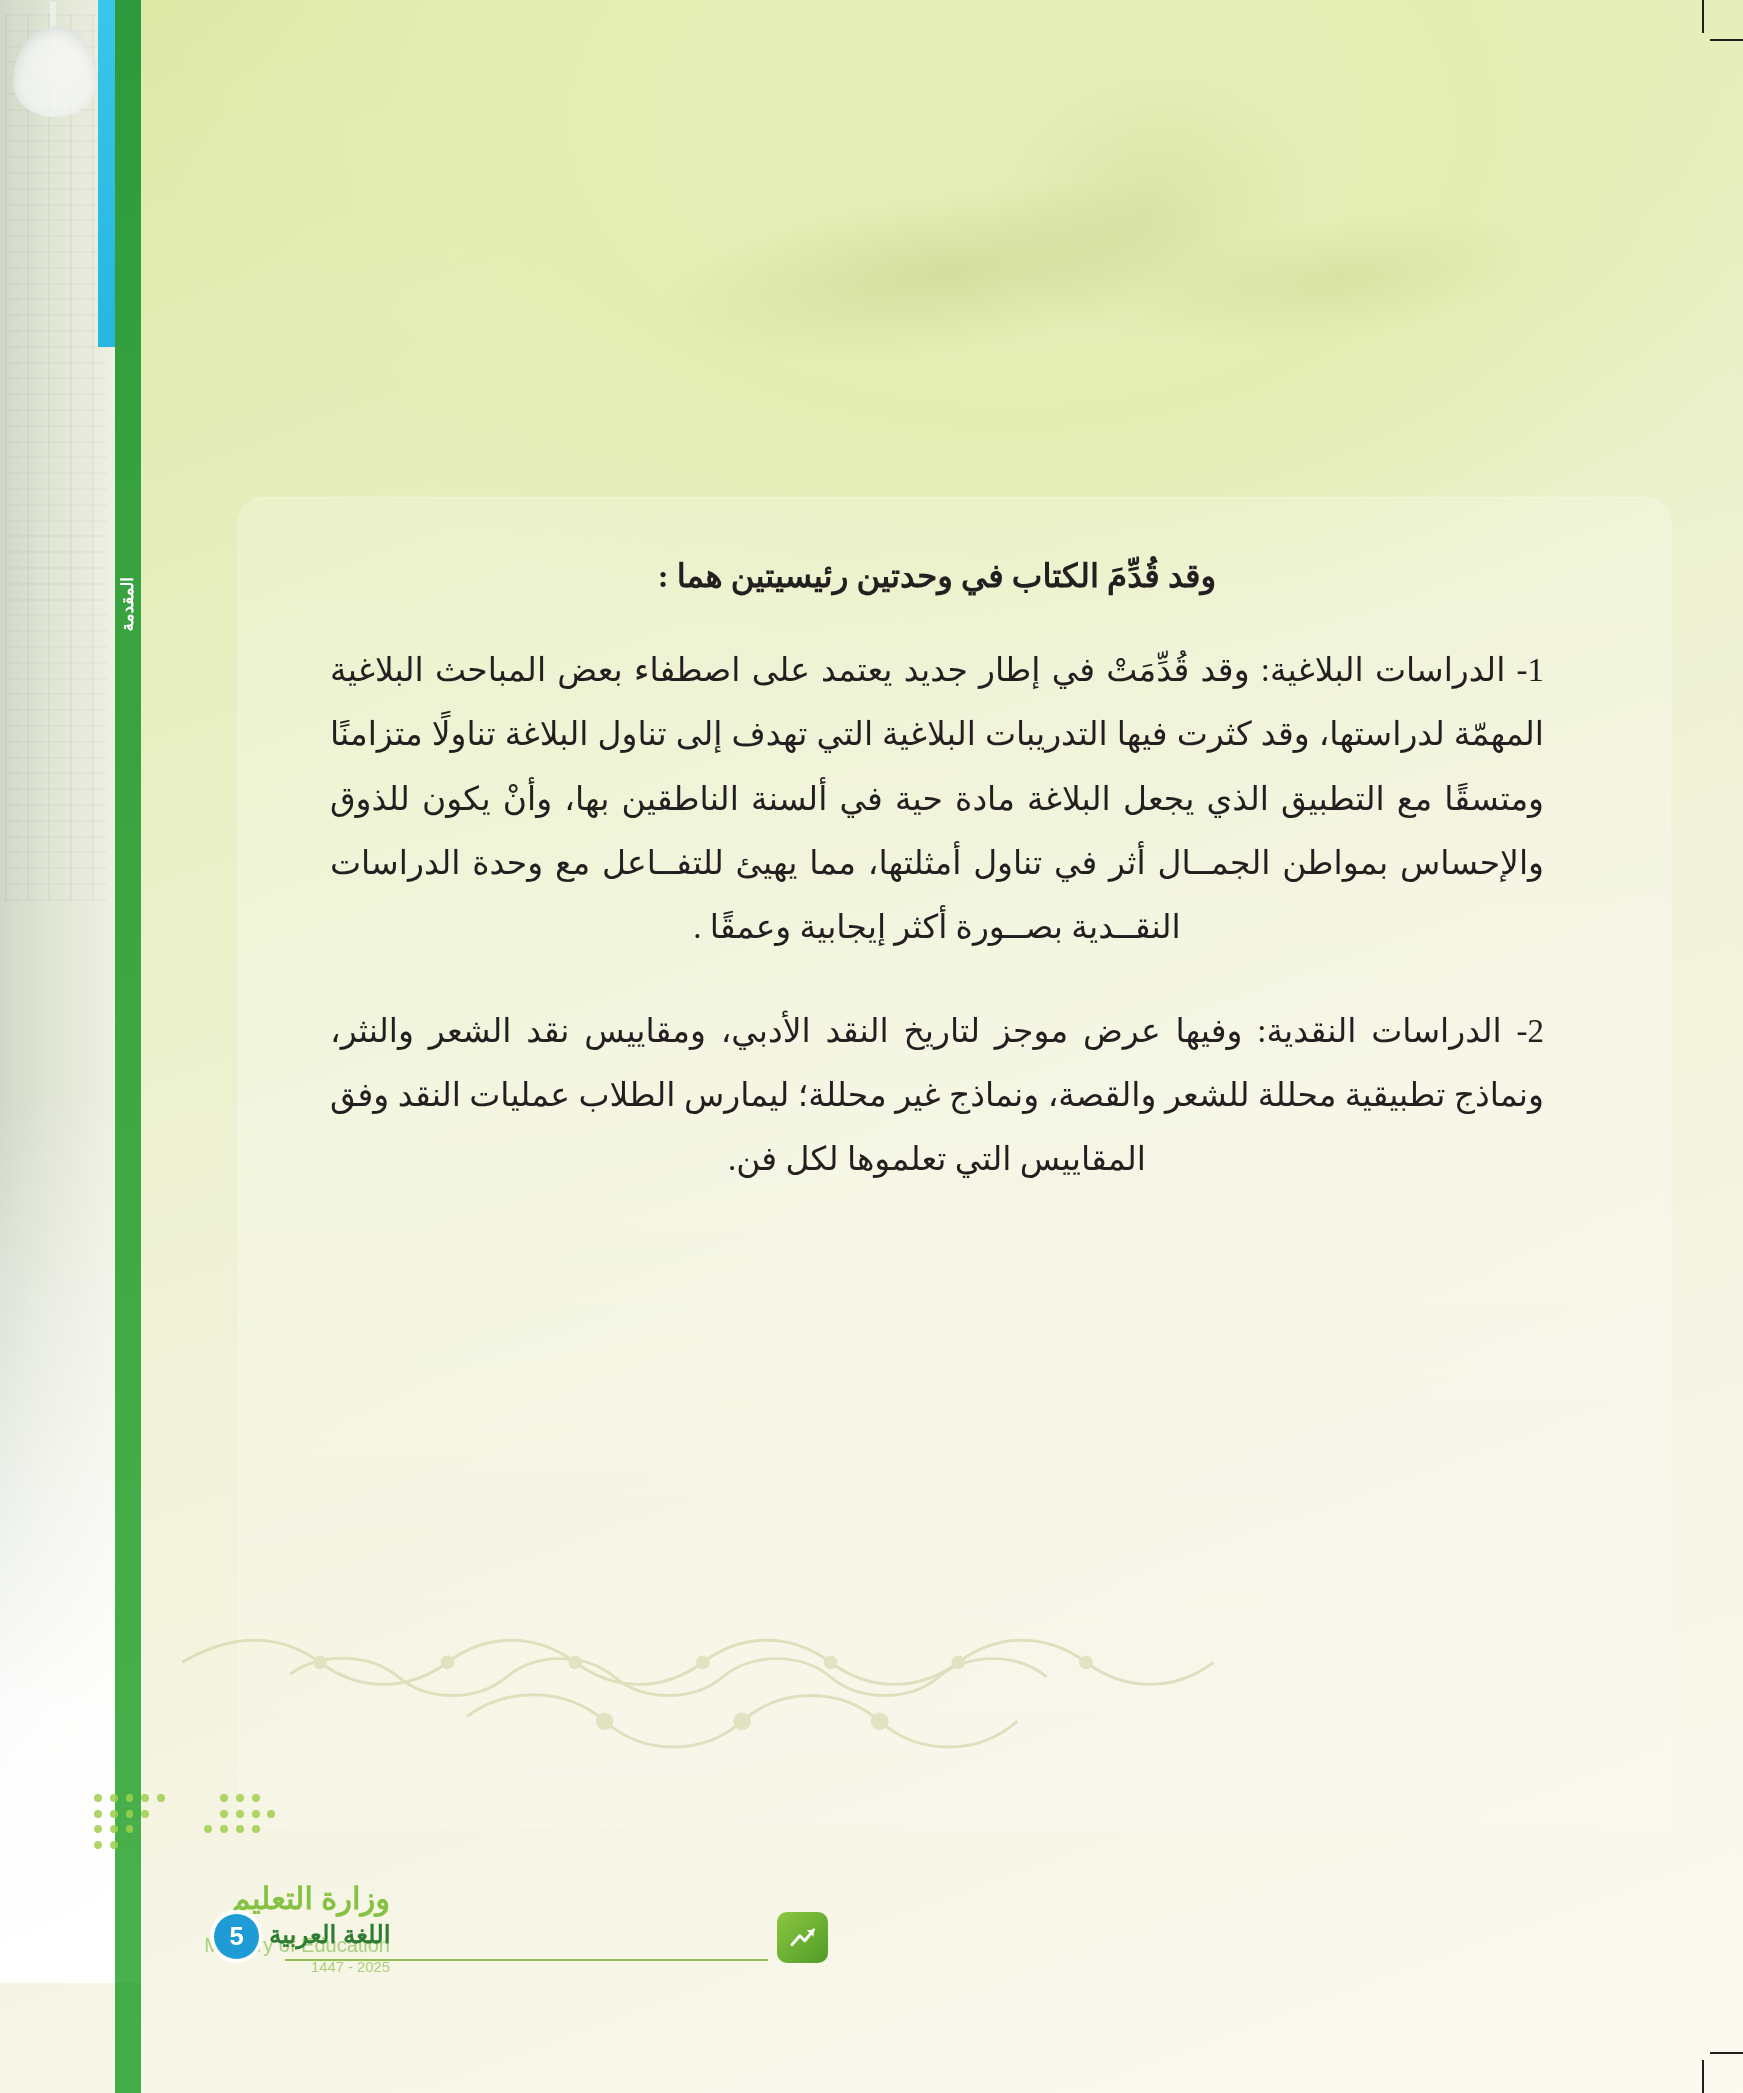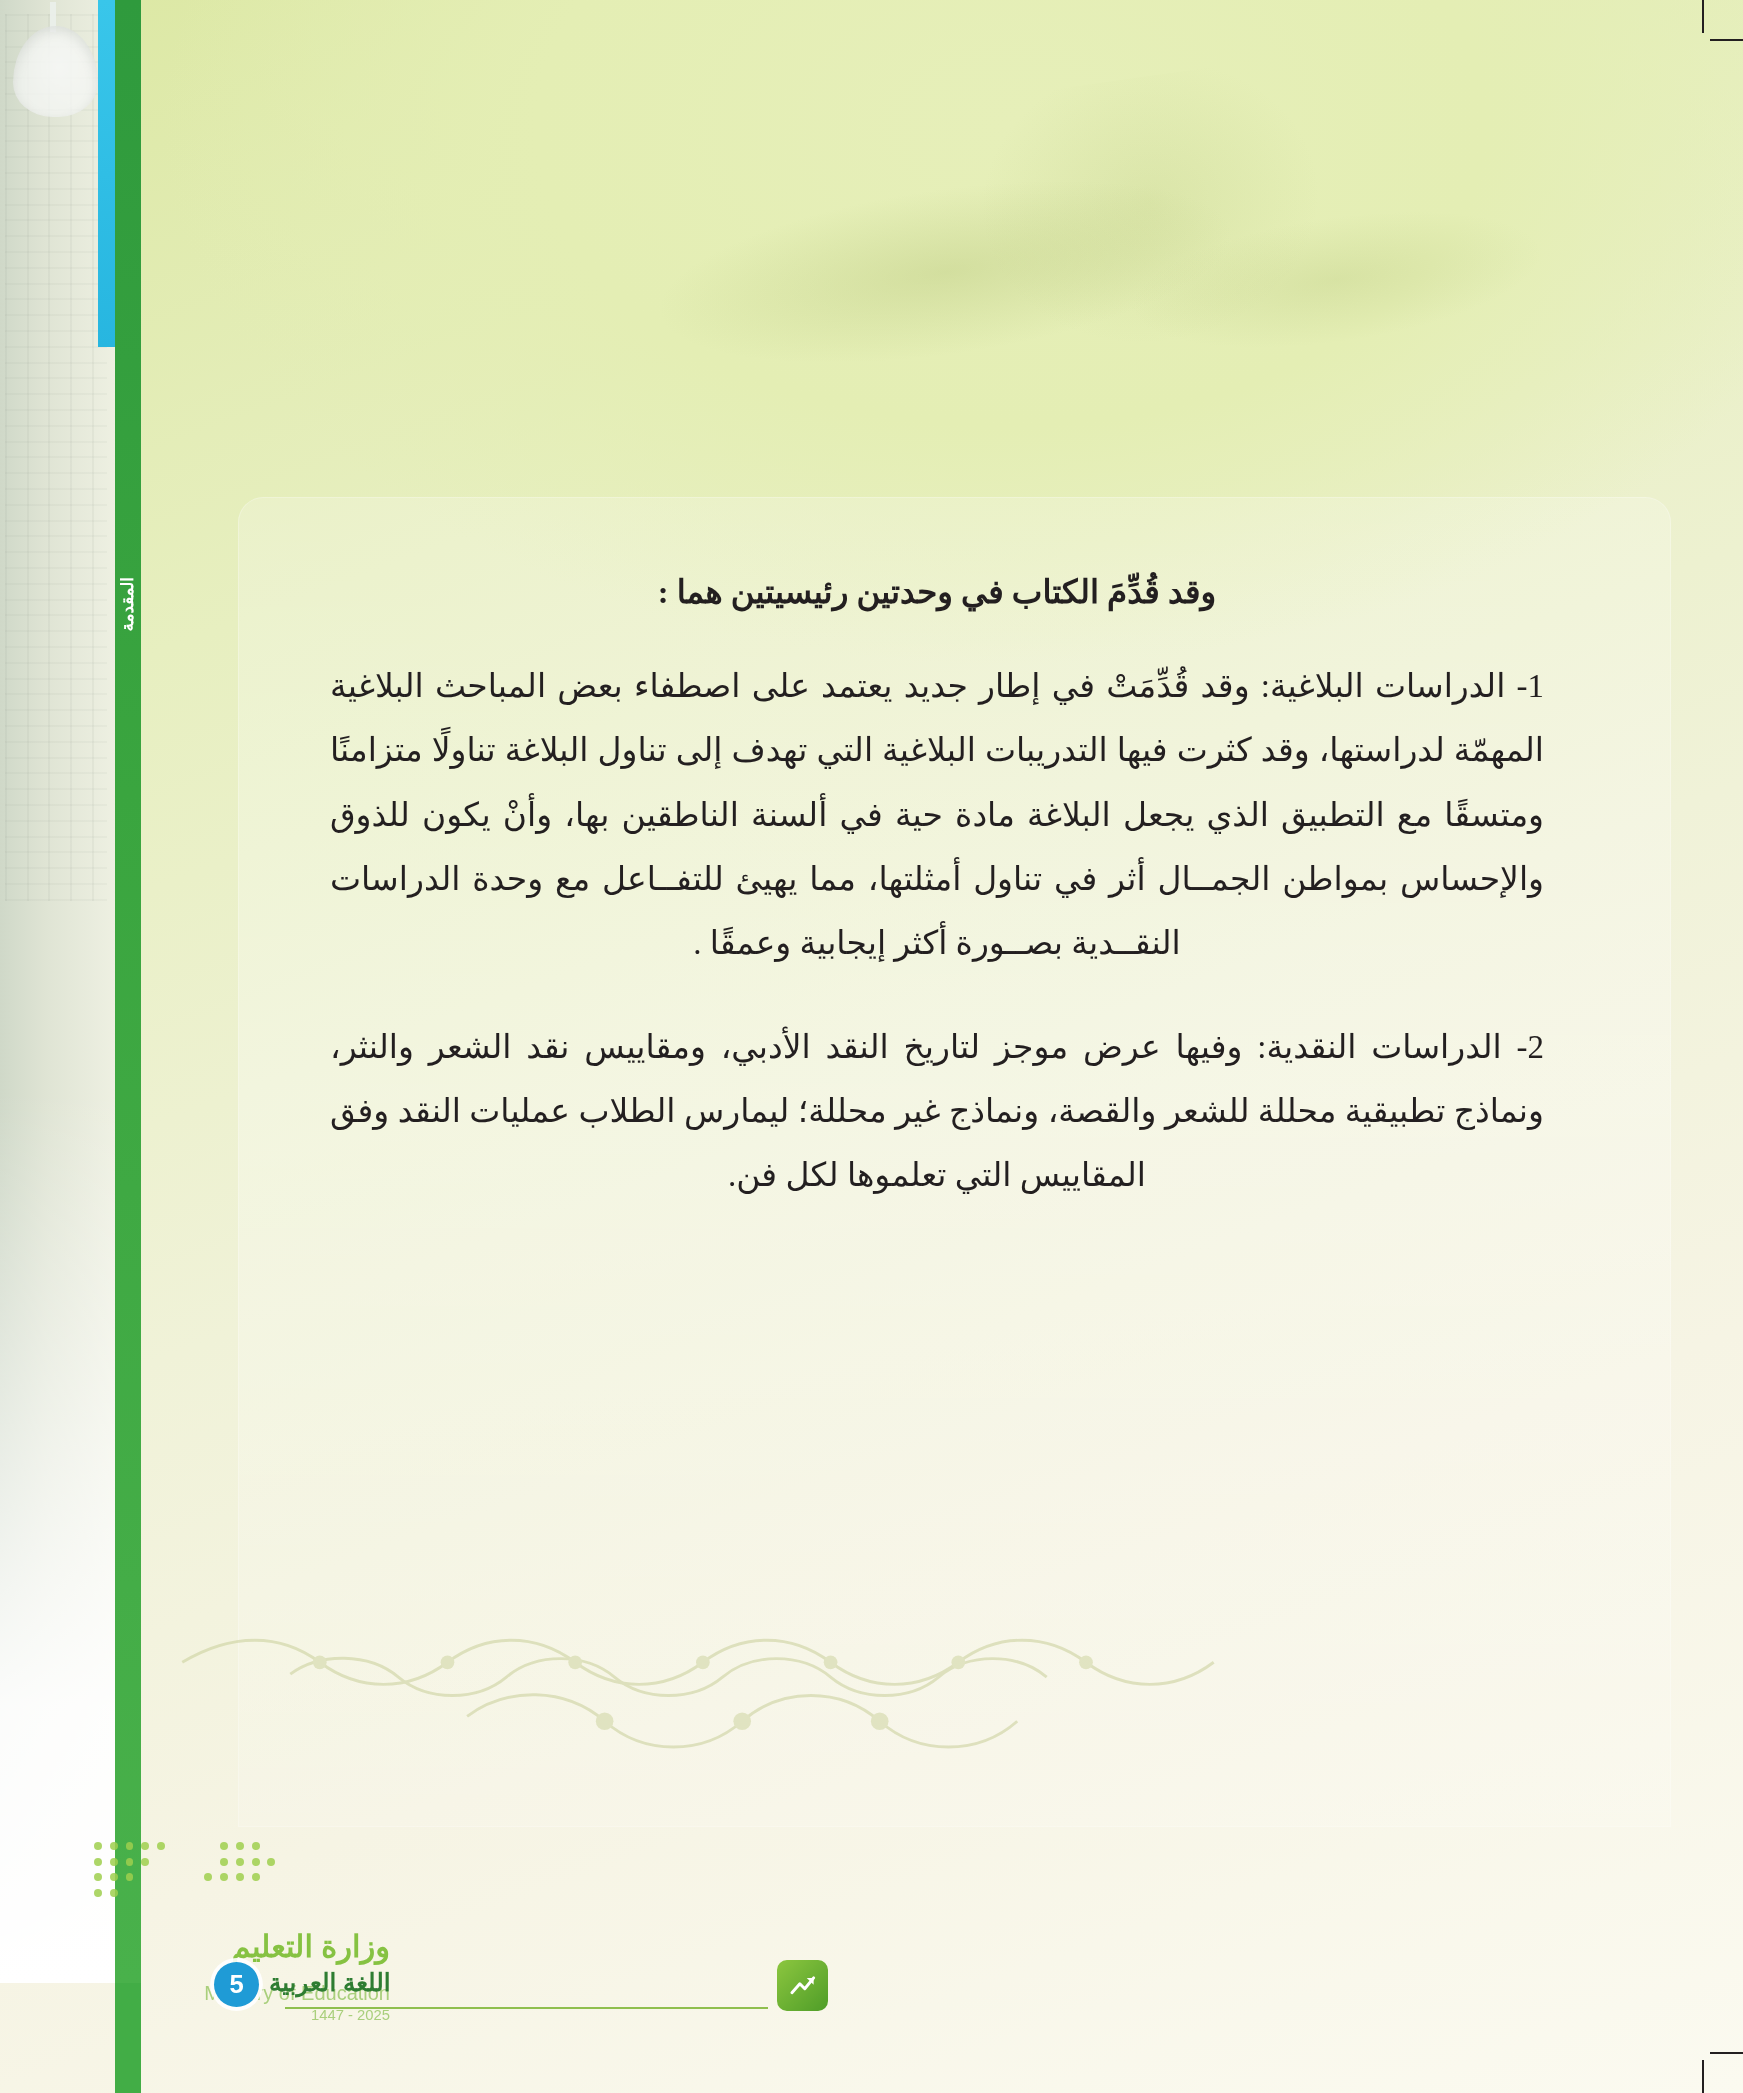--- a/index.html
+++ b/index.html
@@ -153,21 +153,21 @@
     top: 557px;
     width: 1214px;
     color: #231f20;
     direction: rtl;
   }
 
   .lead {
     font-size: 32.5px;
     font-weight: bold;
     text-align: center;
-    margin: 16px 0 43px 0;
+    margin: 0 0 43px 0;
     letter-spacing: 0;
   }
 
   .para {
     font-size: 33px;
     line-height: 1.95;
     text-align: justify;
     text-align-last: center;
     margin: 0 0 39px 0;
   }
@@ -186,21 +186,21 @@
     width: 1162px;
     height: 167px;
     opacity: .55;
     pointer-events: none;
   }
 
   
   .footer {
     position: absolute;
     left: 0;
-    top: 1832px;
+    top: 1784px;
     width: 1540px;
     height: 261px;
   }
   .footer-dots {
     position: absolute;
     left: 95px;
     top: 9.9px;
     width: 217px;
     height: 59px;
   }

